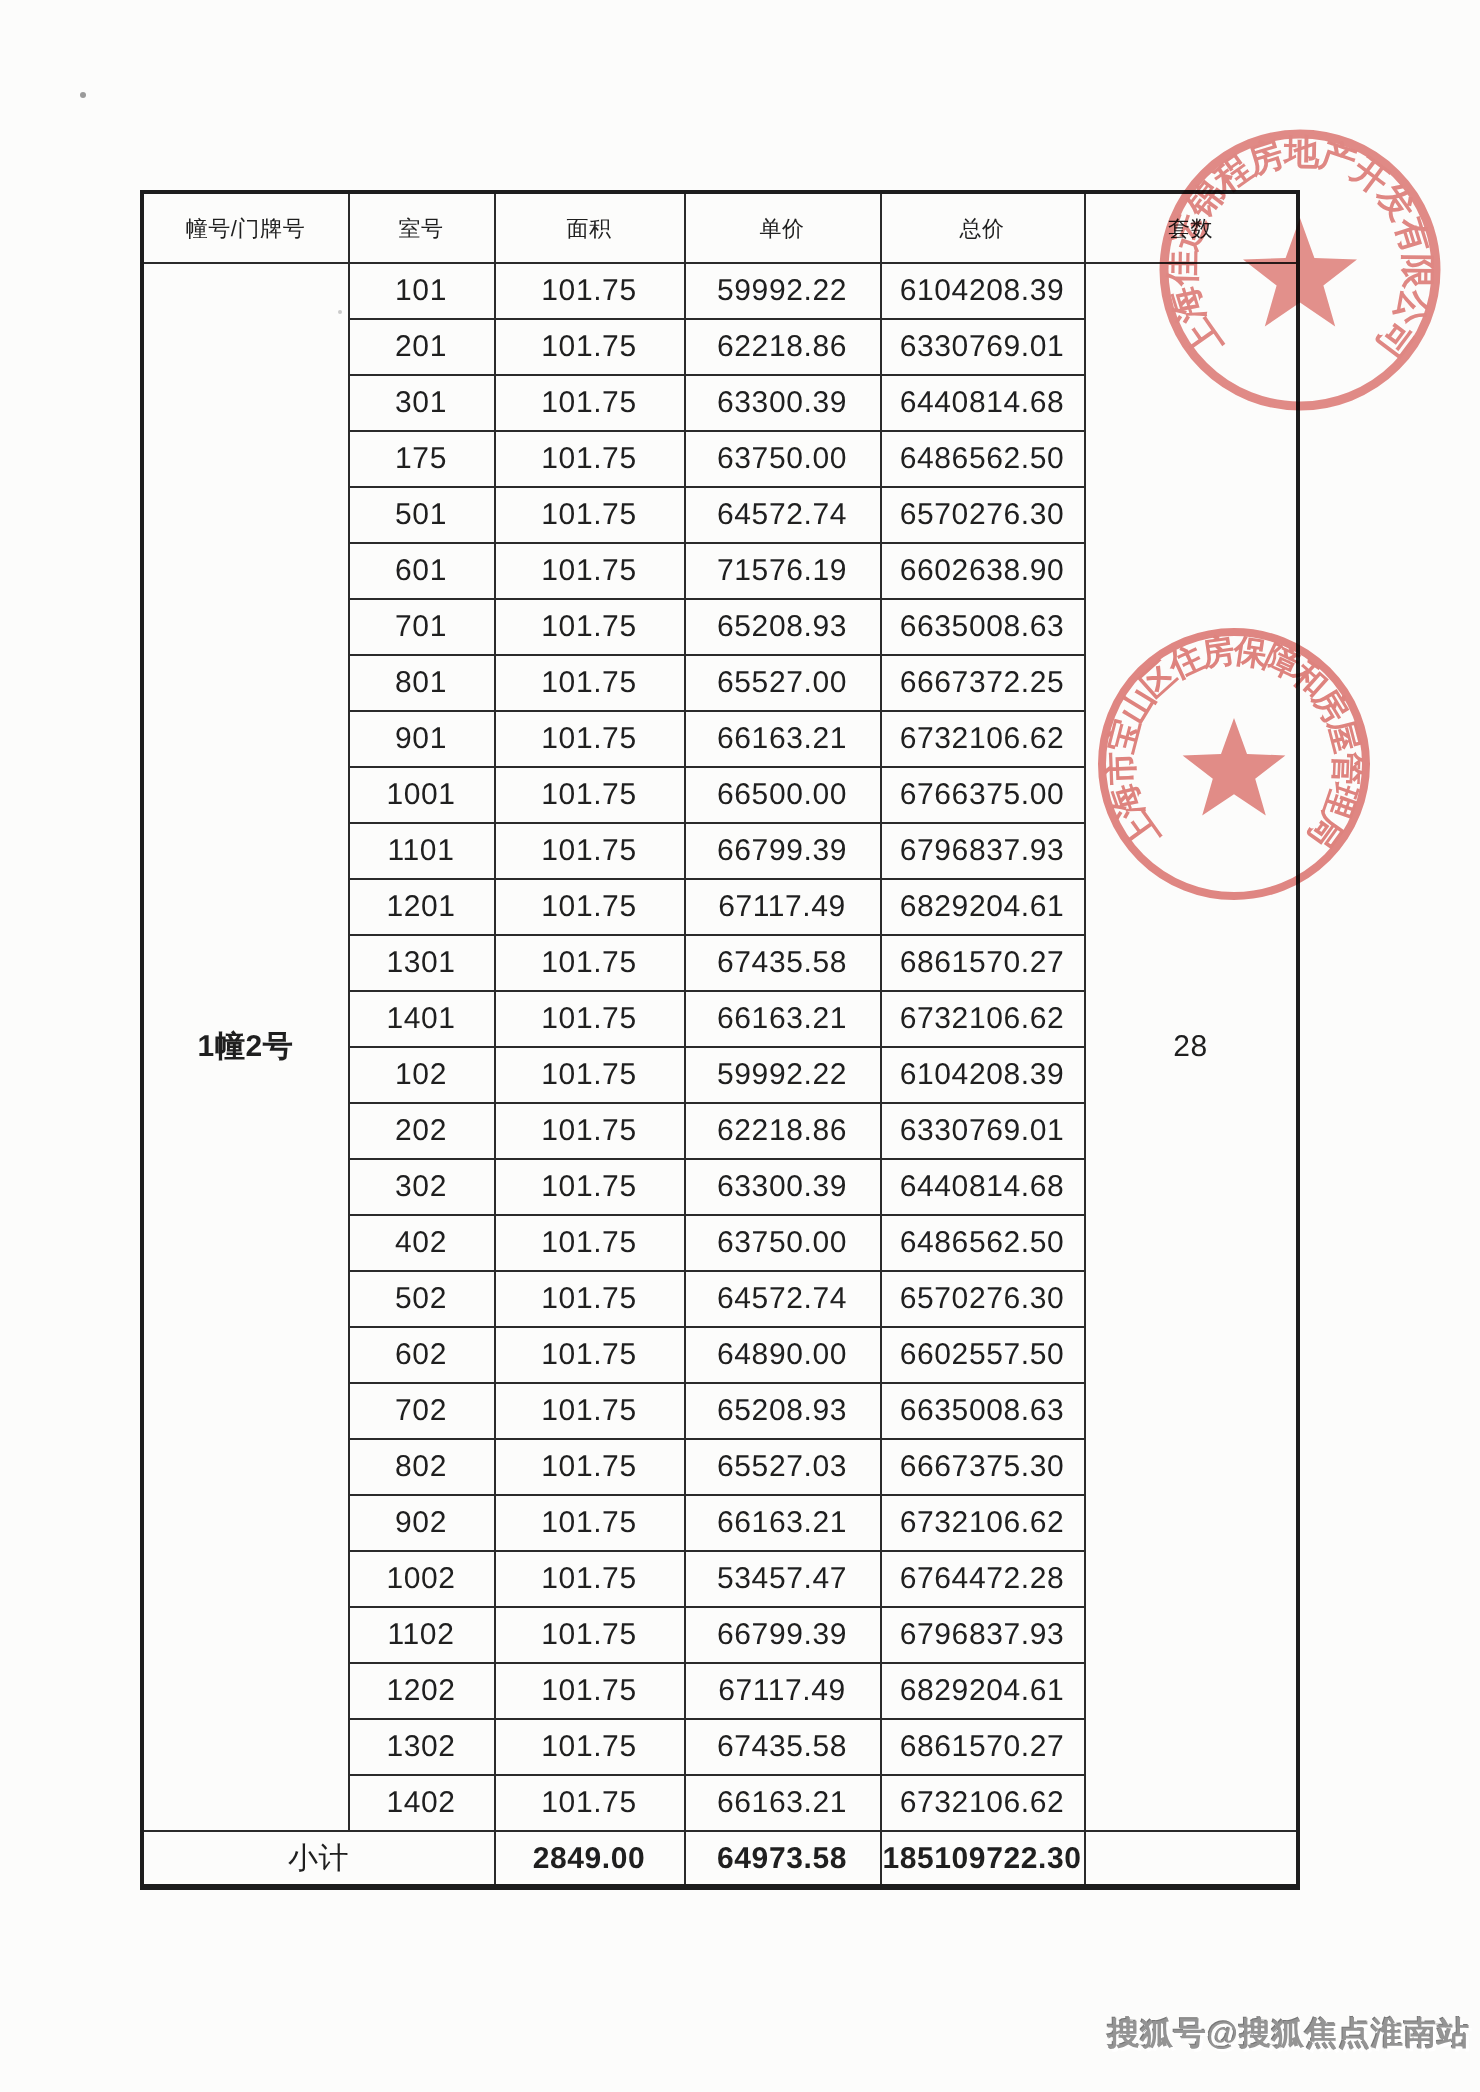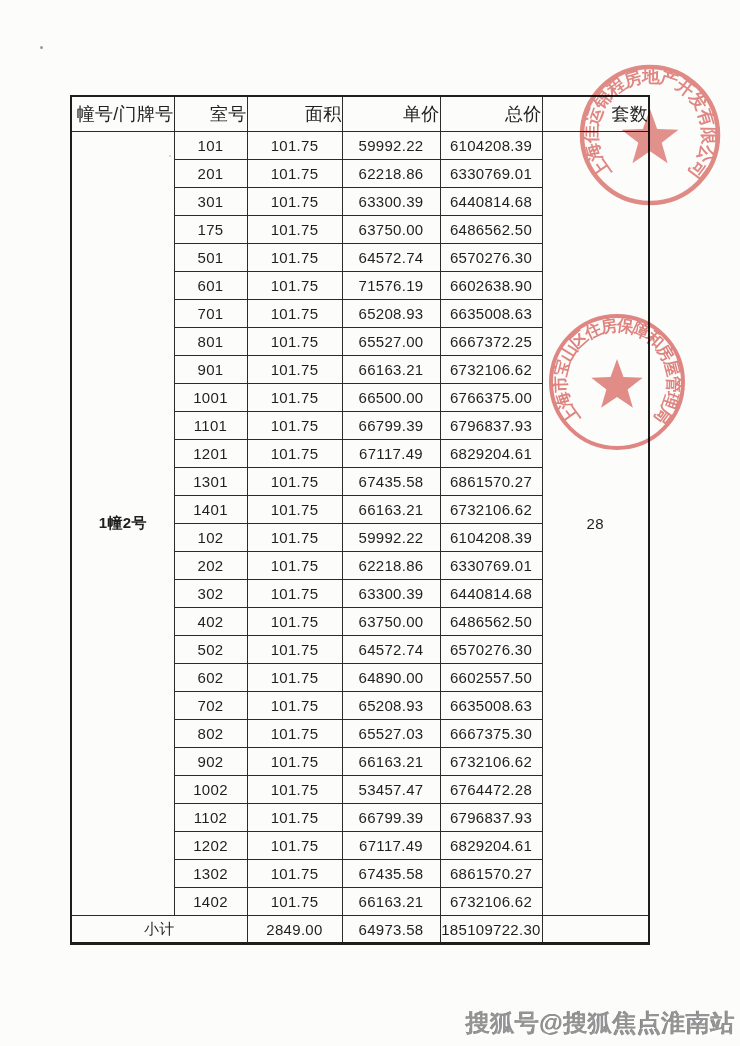--- a/index.html
+++ b/index.html
@@ -21,33 +21,33 @@
     background:transparent;
     font-size:15px;
   }
   .price-table th,.price-table td{
     border:1px solid #2b2b2b;
     text-align:center;vertical-align:middle;
     padding:0;height:27px;
     font-weight:400;letter-spacing:.3px;
     overflow:hidden;white-space:nowrap;
   }
-  .price-table thead th{height:34px;font-weight:500;font-size:18px;text-align:right;}
+  .price-table thead th{height:34px;font-weight:500;font-size:11px;}
   .price-table td.building{font-weight:700;}
-  .price-table tfoot td{height:26px;}
+  .price-table tfoot td{height:26px;font-weight:bold;}
   .price-table tfoot td.subtotal-label{font-weight:500;margin-left:28px;}
 
   
   .stamp{position:absolute;mix-blend-mode:multiply;pointer-events:none;}
   .stamp text{font-family:"Liberation Sans","DejaVu Sans",sans-serif;font-weight:700;}
 
   
   .footer-watermark{
     position:absolute;top:1007px;right:5px;
-    font-size:24px;font-weight:700;letter-spacing:.5px;
+    font-size:16px;font-weight:700;letter-spacing:.5px;
     color:#949494;
     text-shadow:1.5px 1.5px 0 #ffffff,-.5px -.5px 0 #757575;
   }
 
   
   .speck{position:absolute;background:#9a9a9a;border-radius:50%;}
   .speck.s1{left:40px;top:46px;width:3px;height:3px;}
   .speck.s2{left:169px;top:155px;width:2px;height:2px;opacity:.5;}
 </style>
 </head>

